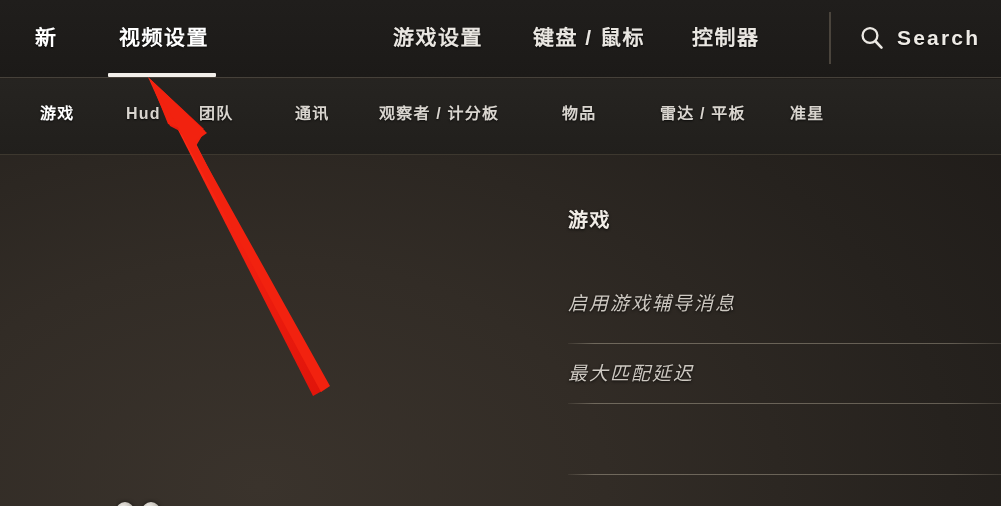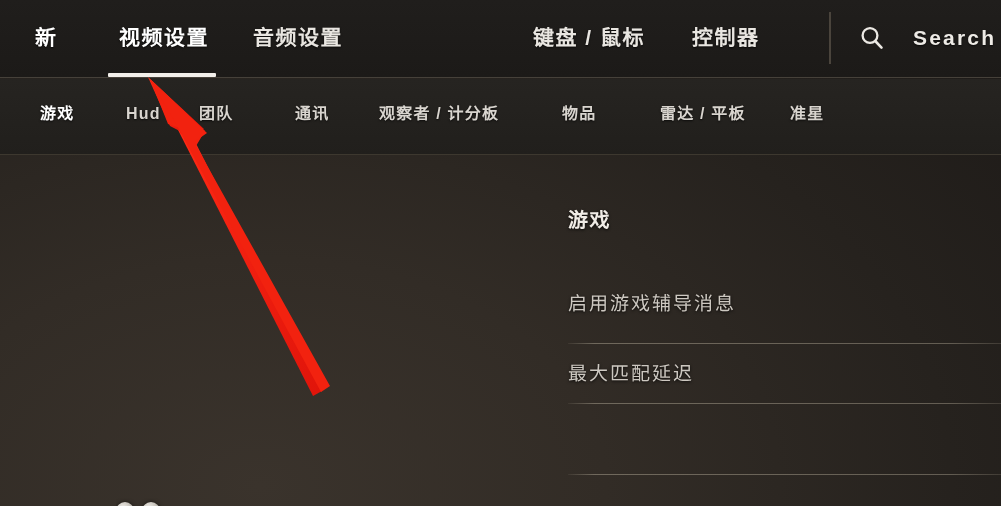--- a/index.html
+++ b/index.html
@@ -69,21 +69,21 @@
     height: 52px;
     background: #4a443c;
   }
   .search-block {
     position: absolute;
     left: 858px;
     top: 19px;
     height: 38px;
     display: flex;
     align-items: center;
-    gap: 27px;
+    gap: 11px;
     cursor: pointer;
   }
   .search-icon { display: block; }
   .search-label {
     color: #eeebe6;
     font-size: 21px;
     font-weight: 700;
     letter-spacing: 2.2px;
     white-space: nowrap;
     text-shadow: 0 1px 2px rgba(0,0,0,.7);
@@ -142,20 +142,21 @@
   .setting-label {
     position: absolute;
     left: 0;
     top: 0;
     color: #cdc8c1;
     font-size: 19px;
     font-weight: 400;
     letter-spacing: 2px;
     white-space: nowrap;
     text-shadow: 0 1px 3px rgba(0,0,0,.8);
+    font-style: italic;
   }
   .row-divider {
     position: absolute;
     left: 0;
     width: 433px;
     height: 1px;
     background: linear-gradient(90deg, rgba(128,120,106,.15) 0%, rgba(150,142,126,.62) 6%, rgba(150,142,126,.55) 88%, rgba(130,122,108,.3) 100%);
   }
   .setting-control-stub {
     position: absolute;
@@ -186,21 +187,21 @@
 </style>
 </head>
 <body>
 
 <div id="app">
 
   <div class="topbar">
     <div class="topbar-inner">
       <div class="top-tab active" style="left:35px">新</div>
       <div class="top-tab active" style="left:119px">视频设置</div>
-      <div class="top-tab" style="left:253px">音频设置</div>
+      <div class="top-tab" style="left:393px">游戏设置</div>
       <div class="top-tab" style="left:533px">键盘 / 鼠标</div>
       <div class="top-tab" style="left:692px">控制器</div>
 
       <div class="nav-divider"></div>
 
       <div class="search-block">
         <svg class="search-icon" width="28" height="28" viewBox="0 0 28 28">
           <circle cx="12" cy="11.5" r="7.4" fill="none" stroke="#ece9e4" stroke-width="2.3"></circle>
           <line x1="17.2" y1="17" x2="23.5" y2="23.6" stroke="#ece9e4" stroke-width="2.6" stroke-linecap="round"></line>
         </svg>

